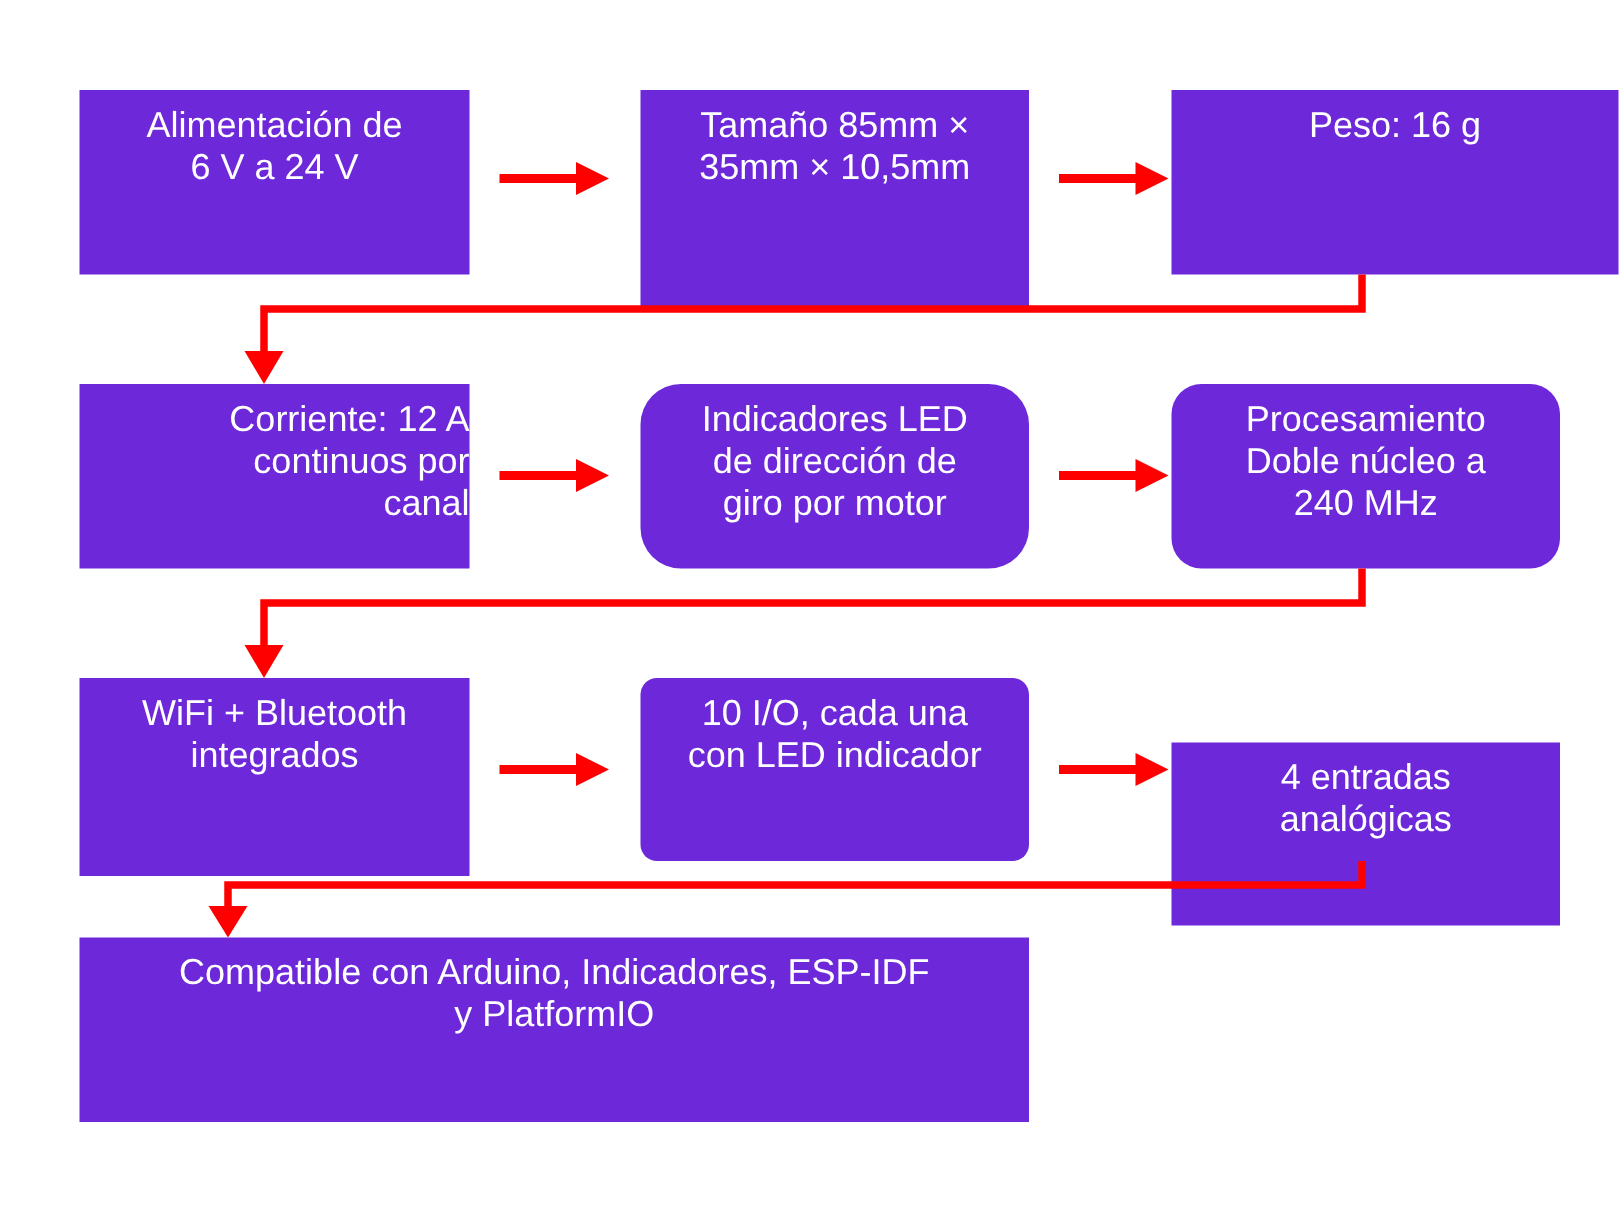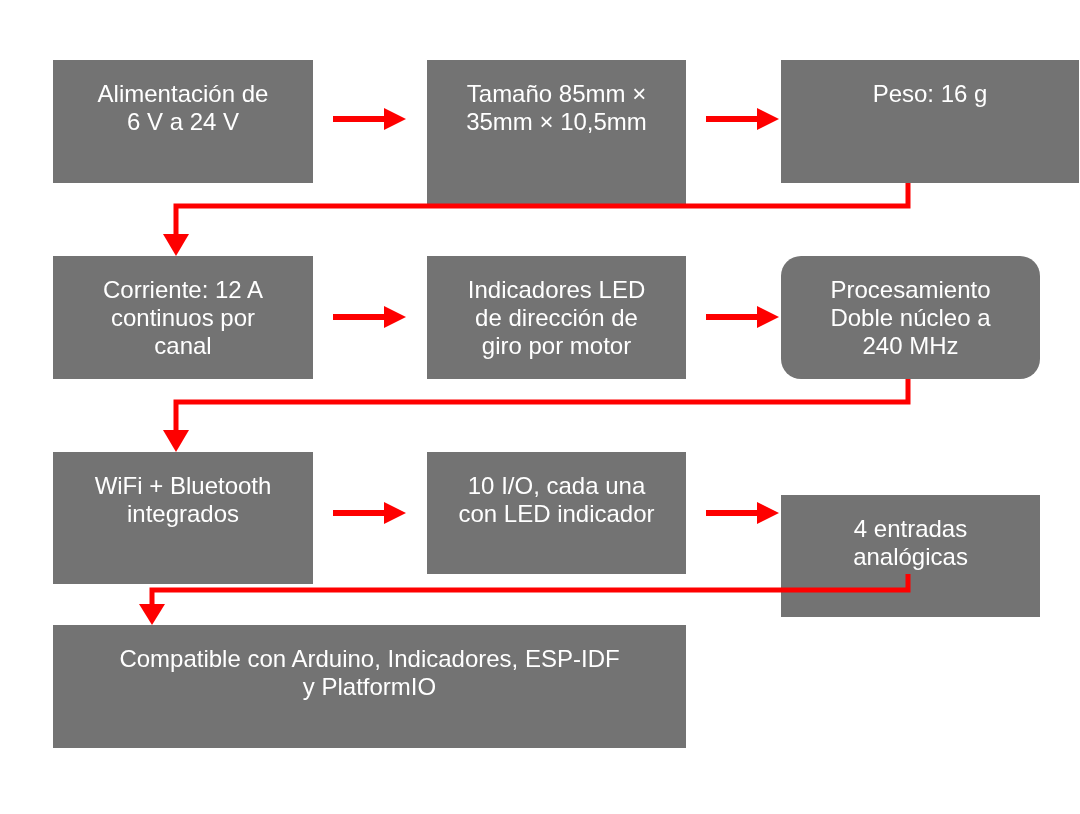--- a/index.html
+++ b/index.html
@@ -1,51 +1,51 @@
 <!DOCTYPE html>
 <html><head>
   <meta charset="utf-8">
   <style>
     html, body { margin: 0; padding: 0; background: #ffffff; }
     body { width: 1080px; height: 814px; position: relative; overflow: hidden; font-family: "Liberation Sans", sans-serif; }
     .box {
       position: absolute;
-      background: #737373;
+      background: #6d28d9;
       color: #ffffff;
       text-align: center;
       font-size: 24px;
       line-height: 28px;
-      padding-top: 20px;
+      padding-top: 10px;
       box-sizing: border-box;
       white-space: pre-line;
     }
     svg.connectors { position: absolute; left: 0; top: 0; width: 1080px; height: 814px; pointer-events: none; }
   </style>
 </head>
 <body>
 
 <div class="box" style="left:53px;top:60px;width:260px;height:123px;">Alimentación de
 6 V a 24 V</div>
 <div class="box" style="left:427px;top:60px;width:259px;height:144px;">Tamaño 85mm ×
 35mm × 10,5mm</div>
 <div class="box" style="left:781px;top:60px;width:298px;height:123px;">Peso: 16 g</div>
 
-<div class="box" style="left:53px;top:256px;width:260px;height:123px;">Corriente: 12 A
+<div class="box" style="left:53px;top:256px;width:260px;height:123px;text-align:right;">Corriente: 12 A
 continuos por
 canal</div>
-<div class="box" style="left:427px;top:256px;width:259px;height:123px;">Indicadores LED
+<div class="box" style="left:427px;top:256px;width:259px;height:123px;border-radius:27px;">Indicadores LED
 de dirección de
 giro por motor</div>
 <div class="box" style="left:781px;top:256px;width:259px;height:123px;border-radius:20px;">Procesamiento
 Doble núcleo a
 240 MHz</div>
 
 <div class="box" style="left:53px;top:452px;width:260px;height:132px;">WiFi + Bluetooth
 integrados</div>
-<div class="box" style="left:427px;top:452px;width:259px;height:122px;">10  I/O, cada una
+<div class="box" style="left:427px;top:452px;width:259px;height:122px;border-radius:11px;">10  I/O, cada una
 con LED indicador</div>
 <div class="box" style="left:781px;top:452px;width:259px;height:122px;margin-top:43px;">4 entradas
 analógicas</div>
 
 <div class="box" style="left:53px;top:625px;width:633px;height:123px;">Compatible con Arduino, Indicadores, ESP-IDF
 y PlatformIO</div>
 
 <svg class="connectors" viewBox="0 0 1080 814">
   <g fill="#fe0000" stroke="none">
 

